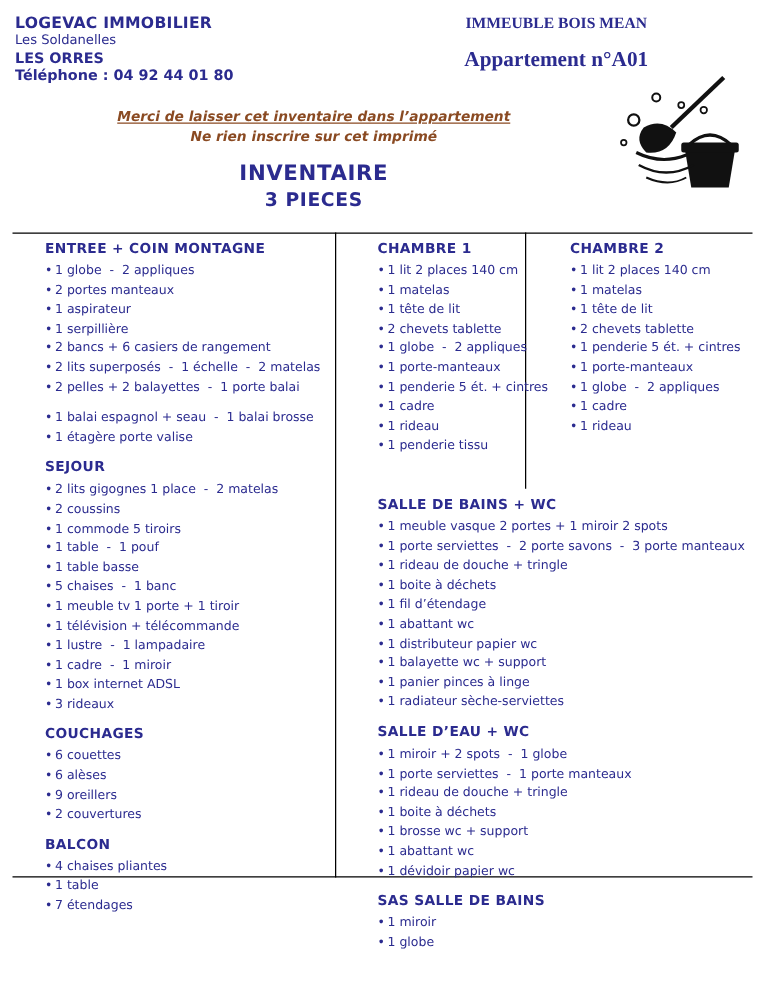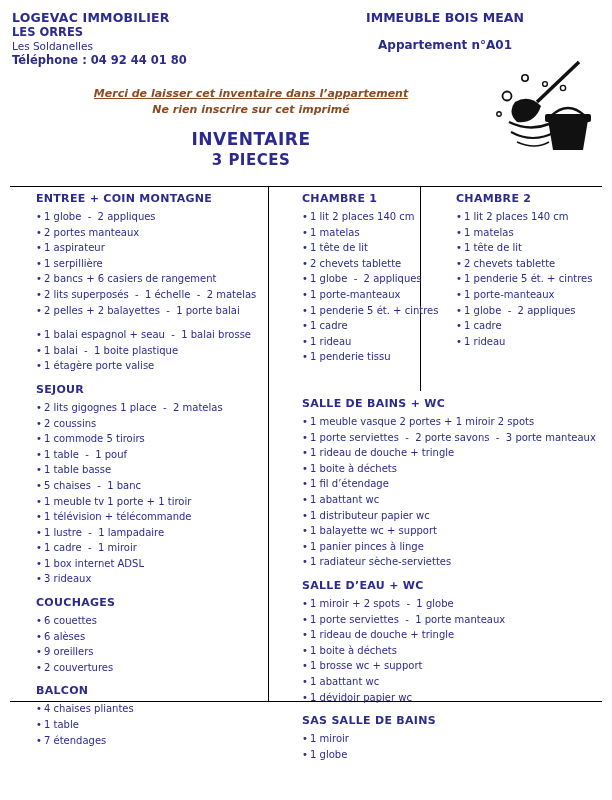--- a/index.html
+++ b/index.html
@@ -49,31 +49,32 @@
   .agency-line.bold {
     font-weight: bold;
     font-size: 11.5px;
   }
   .building {
     position: absolute;
     left: 320px;
     top: 2px;
     width: 230px;
     text-align: left;
+    font-family: Liberation Serif, serif;
   }
   .building-name {
     color: #2b2b8f;
     font-size: 12.5px;
     font-weight: bold;
     text-align: center;
     line-height: 16px;
   }
   .apt {
     color: #2b2b8f;
-    font-size: 12px;
+    font-size: 17px;
     font-weight: bold;
     text-align: center;
     margin-top: 12px;
   }
 
   
   .notice {
     margin-top: 6px;
     text-align: center;
     padding-right: 110px;
@@ -197,22 +198,22 @@
   }
 </style>
 </head>
 <body>
 
 <div class="page">
 
   <div class="header">
     <div class="agency">
       <div class="agency-name">LOGEVAC IMMOBILIER</div>
+      <div class="agency-line">Les Soldanelles</div>
       <div class="agency-line bold">LES ORRES</div>
-      <div class="agency-line">Les Soldanelles</div>
       <div class="agency-line bold">Téléphone : 04 92 44 01 80</div>
     </div>
     <div class="building">
       <div class="building-name">IMMEUBLE BOIS MEAN</div>
       <div class="apt">Appartement n°A01</div>
     </div>
   </div>
 
   <div class="notice">
     <div class="notice-line1">Merci de laisser cet inventaire dans l’appartement</div>
@@ -262,21 +263,20 @@
         <div class="section-title">ENTREE + COIN MONTAGNE</div>
         <div class="item"><span class="bullet">•</span><span>1 globe  -  2 appliques</span></div>
         <div class="item"><span class="bullet">•</span><span>2 portes manteaux</span></div>
         <div class="item"><span class="bullet">•</span><span>1 aspirateur</span></div>
         <div class="item"><span class="bullet">•</span><span>1 serpillière</span></div>
         <div class="item"><span class="bullet">•</span><span>2 bancs + 6 casiers de rangement</span></div>
         <div class="item"><span class="bullet">•</span><span>2 lits superposés  -  1 échelle  -  2 matelas</span></div>
         <div class="item"><span class="bullet">•</span><span>2 pelles + 2 balayettes  -  1 porte balai</span></div>
         <div class="gap"></div>
         <div class="item"><span class="bullet">•</span><span>1 balai espagnol + seau  -  1 balai brosse</span></div>
-        <div class="item"><span class="bullet">•</span><span>1 balai  -  1 boite plastique</span></div>
         <div class="item"><span class="bullet">•</span><span>1 étagère porte valise</span></div>
       </div>
 
       <div class="section">
         <div class="section-title">SEJOUR</div>
         <div class="item"><span class="bullet">•</span><span>2 lits gigognes 1 place  -  2 matelas</span></div>
         <div class="item"><span class="bullet">•</span><span>2 coussins</span></div>
         <div class="item"><span class="bullet">•</span><span>1 commode 5 tiroirs</span></div>
         <div class="item"><span class="bullet">•</span><span>1 table  -  1 pouf</span></div>
         <div class="item"><span class="bullet">•</span><span>1 table basse</span></div>

